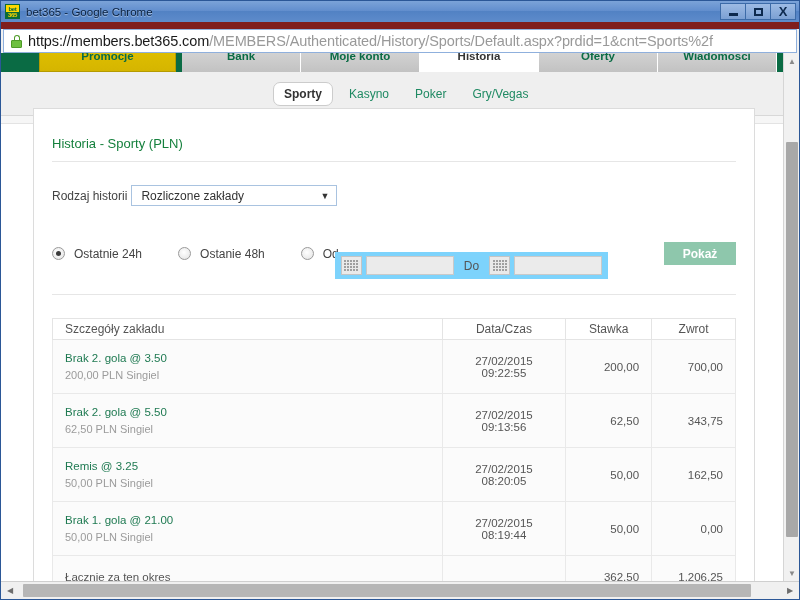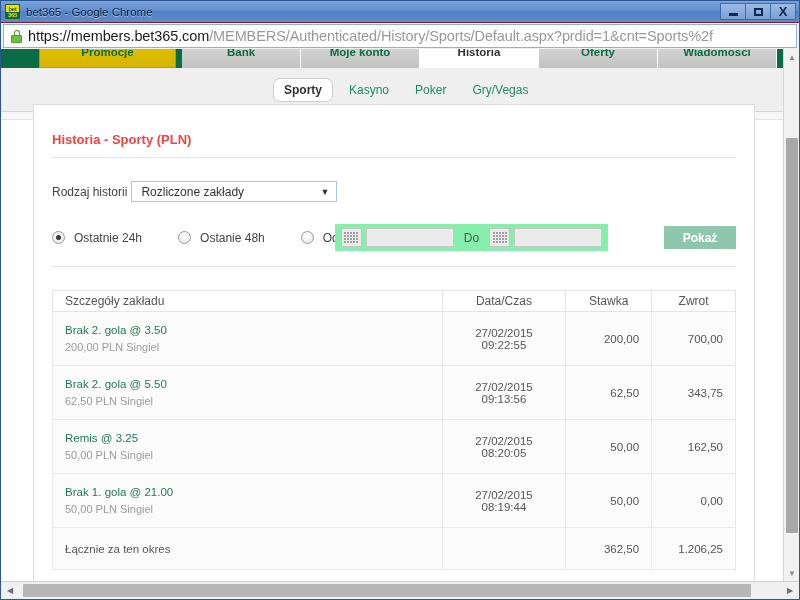--- a/index.html
+++ b/index.html
@@ -80,21 +80,21 @@
   }
   .winbtn .mark { display:block; }
   .min-mark { width: 9px; height: 3px; background: #0d2a4e; margin-top: 6px; }
   .max-mark { width: 9px; height: 8px; border: 2px solid #0d2a4e; }
   .close-mark { font-size: 13px; font-weight: bold; line-height: 12px; }
 
   
   #addrbar {
     flex: 0 0 27px;
     background: #f1f1f1;
-    border-top: 1px solid #7f1d1d;
+    border-top: 7px solid #7f1d1d;
     display: flex; align-items: center;
     padding: 0 2px;
   }
   #addrfield {
     flex: 1;
     height: 24px;
     background: #ffffff;
     border: 1px solid #8fb0dd;
     display: flex; align-items: center;
     padding: 0 3px;
@@ -241,22 +241,22 @@
   #cardhead {
     display: flex;
     align-items: baseline;
     justify-content: space-between;
     padding-top: 27px;
     padding-bottom: 10px;
     border-bottom: 1px solid #e6e6e6;
   }
   #pagetitle {
     font-size: 13px;
-    font-weight: bold;
-    color: #ef4444;
+    font-weight: normal;
+    color: #15803d;
   }
   #balance {
     font-size: 12px;
     color: #555555;
     white-space: nowrap;
   }
   #balance .amount {
     color: #1f8a63;
     font-weight: normal;
   }
@@ -321,23 +321,24 @@
   .radio-label {
     font-size: 12px;
     color: #444444;
     margin-left: 9px;
     margin-right: 36px;
     white-space: nowrap;
   }
   #daterange {
     display: flex;
     align-items: center;
-    background: #86efac;
+    background: #7dd3fc;
     padding: 4px 6px;
     margin-left: -10px;
+    margin-top: 24px;
   }
   .cal-icon {
     width: 21px; height: 19px;
     background: #eaeaea;
     border: 1px solid #c4c4c4;
     flex: 0 0 21px;
     display: flex;
     flex-direction: column;
     padding: 3px 2px 2px 2px;
     gap: 1px;

